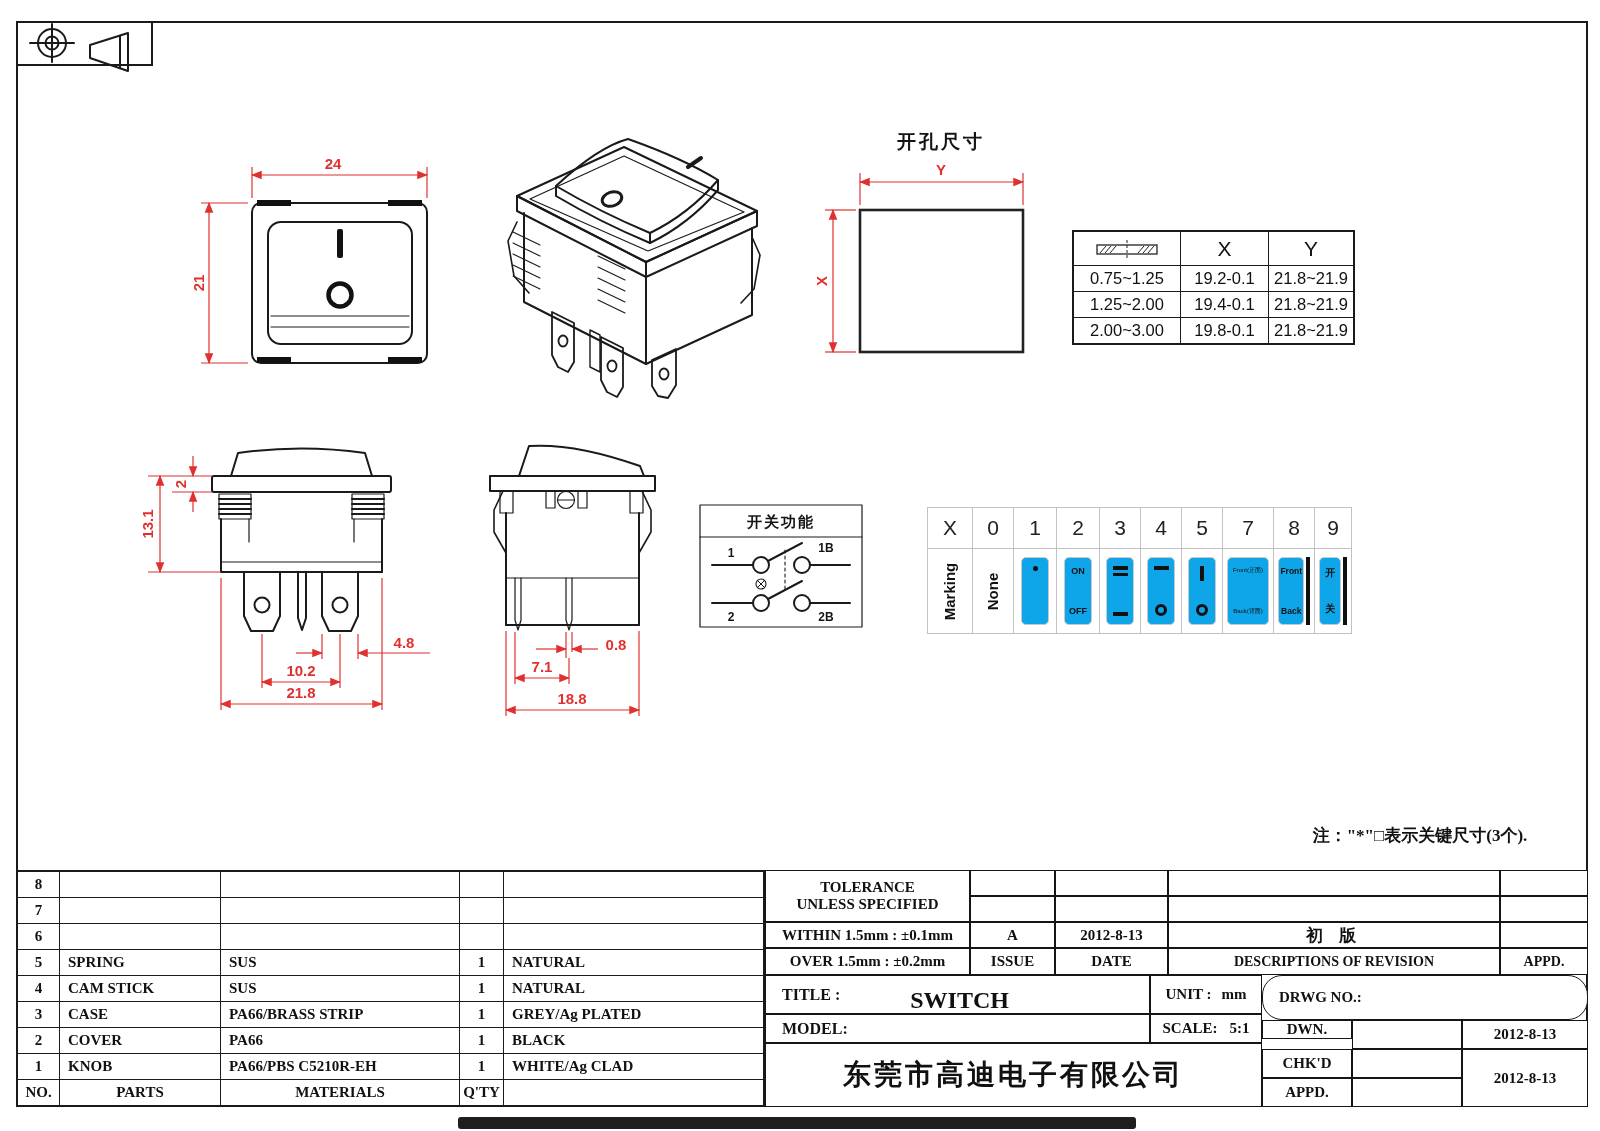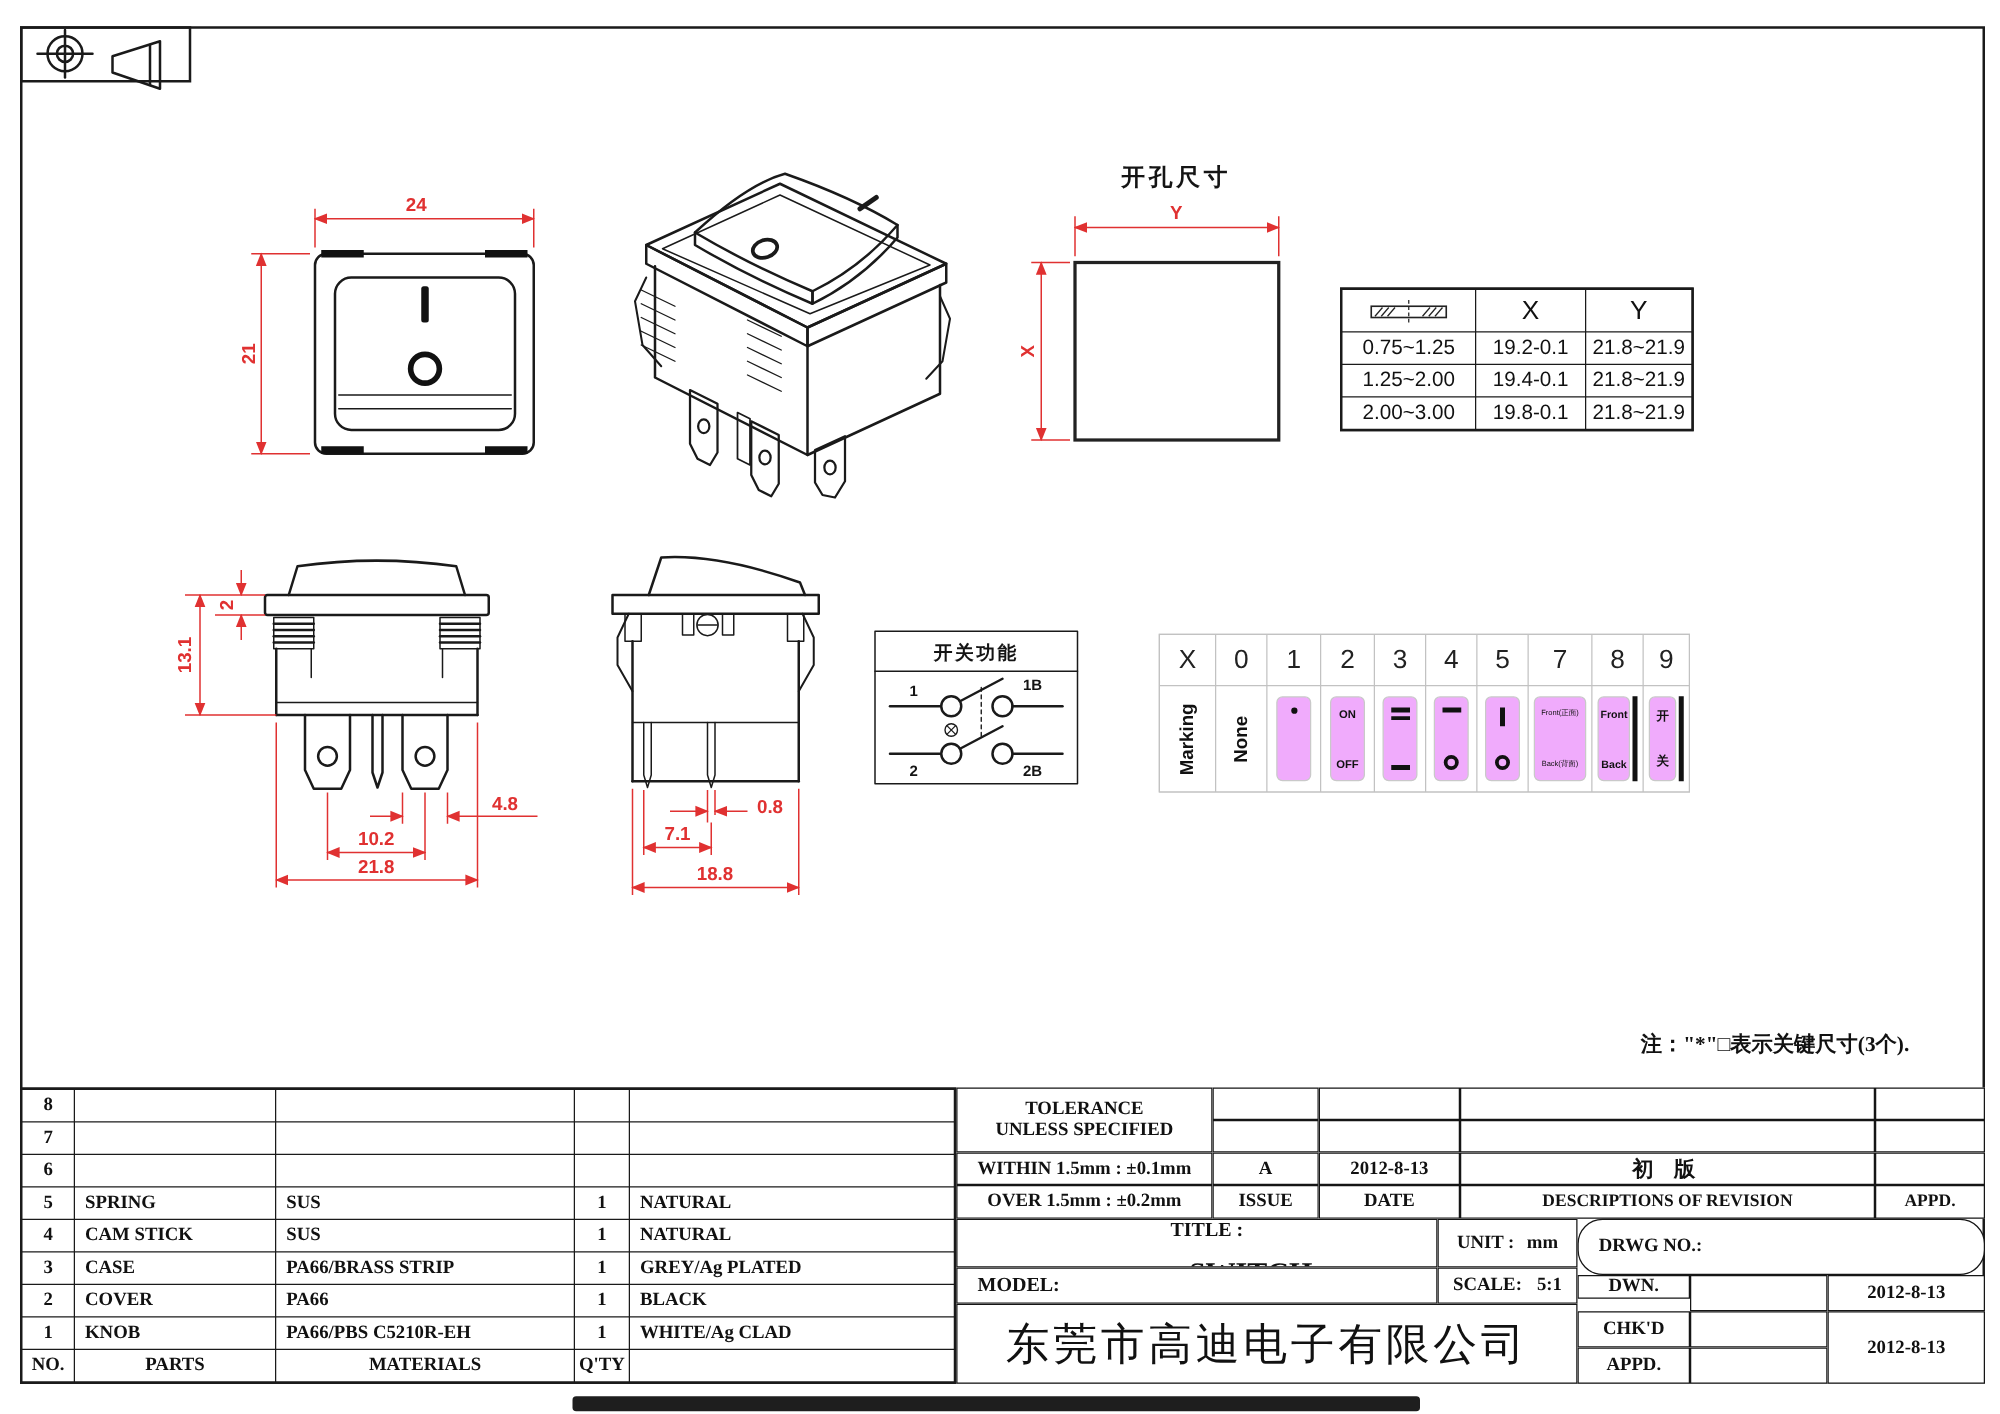--- a/index.html
+++ b/index.html
@@ -27,21 +27,21 @@
   .xytable .hd { font-size:21px; }
 
   
   .mtable { left:927px; top:507px; display:grid;
             grid-template-columns:44px 40px 42px 42px 40px 40px 40px 50px 40px 36px;
             grid-template-rows:40px 84px; gap:1px; background:#c2c2c2; border:1px solid #c2c2c2; }
   .mtable > div { background:#fff; display:flex; align-items:center; justify-content:center; }
   .mh { font-size:21px; color:#222; }
   .vert { transform:rotate(-90deg); font-weight:bold; font-size:15px; white-space:nowrap; color:#111; }
   .mk { width:28px; height:68px; border:1.5px solid #c9c9c9; border-radius:5px;
-        display:flex; flex-direction:column; align-items:center; background:#f0abfc; }
+        display:flex; flex-direction:column; align-items:center; background:#0ea5e9; }
   .between { justify-content:space-between; padding:8px 1px; }
   .dot { width:5px; height:5px; background:#111; border-radius:50%; margin-top:8px; }
   .bar { width:15px; height:4px; background:#111; }
   .bar2 { display:flex; flex-direction:column; gap:3px; }
   .bar2 i { width:15px; height:3.5px; background:#111; display:block; }
   .ring { width:12px; height:12px; border:3px solid #111; border-radius:50%; }
   .vbarSm { width:4px; height:15px; background:#111; }
   .mtxt { font-size:9px; font-weight:bold; color:#111; }
   .small7 { width:42px; }
   .small7 span { font-size:6px; white-space:nowrap; color:#111; }
@@ -62,21 +62,21 @@
   .ptable > div { background:#fff; display:flex; align-items:center;
                   font-family:"Liberation Serif",serif; font-weight:bold; font-size:15px; color:#111;
                   padding-left:8px; }
   .ptable .ctr { justify-content:center; padding-left:0; }
 
   
   .tb { position:absolute; border:1px solid #151515; background:#fff; display:flex; align-items:center;
         justify-content:center; font-family:Liberation Serif, serif; font-weight:bold; color:#111;
         font-size:15px; white-space:nowrap; overflow:hidden; }
   .tl { justify-content:flex-start; padding-left:16px; }
-  .company { font-family:"Liberation Sans",sans-serif; font-size:35px; font-weight:400; letter-spacing:3px; }
+  .company { font-family:"Liberation Sans",sans-serif; font-size:28px; font-weight:700; letter-spacing:3px; }
   .rev { font-size:17px; letter-spacing:6px; }
 
   .bottombar { left:458px; top:1117px; width:678px; height:12px; background:#0d0d0d; border-radius:3px; opacity:.93; }
 </style>
 </head>
 <body>
 
 <div id="page">
 
   <div class="abs frame"></div>
@@ -462,21 +462,21 @@
     <div class="tb" style="left:1168px;top:870px;width:332px;height:26px;"></div>
     <div class="tb" style="left:1168px;top:896px;width:332px;height:26px;"></div>
     <div class="tb rev" style="left:1168px;top:922px;width:332px;height:26px;">初 版</div>
     <div class="tb" style="left:1168px;top:948px;width:332px;height:27px;font-size:14px;">DESCRIPTIONS OF REVISION</div>
 
     <div class="tb" style="left:1500px;top:870px;width:88px;height:26px;"></div>
     <div class="tb" style="left:1500px;top:896px;width:88px;height:26px;"></div>
     <div class="tb" style="left:1500px;top:922px;width:88px;height:26px;"></div>
     <div class="tb" style="left:1500px;top:948px;width:88px;height:27px;font-size:14px;">APPD.</div>
 
-    <div class="tb tl" style="left:765px;top:975px;width:385px;height:39px;font-size:16px;flex-direction:column;">
+    <div class="tb tl" style="left:765px;top:975px;width:385px;height:39px;font-size:16px;">
       <span>TITLE :</span>
       <span style="margin-left:70px;font-size:24px;margin-top:12px;">SWITCH</span>
     </div>
     <div class="tb" style="left:1150px;top:975px;width:112px;height:39px;">
       <span>UNIT :</span>
       <span style="margin-left:10px;">mm</span>
     </div>
     <div class="tb tl" style="left:1262px;top:975px;width:326px;height:45px;border-radius:20px;">DRWG NO.:</div>
 
     <div class="tb tl" style="left:765px;top:1014px;width:385px;height:29px;font-size:16px;">MODEL:</div>

